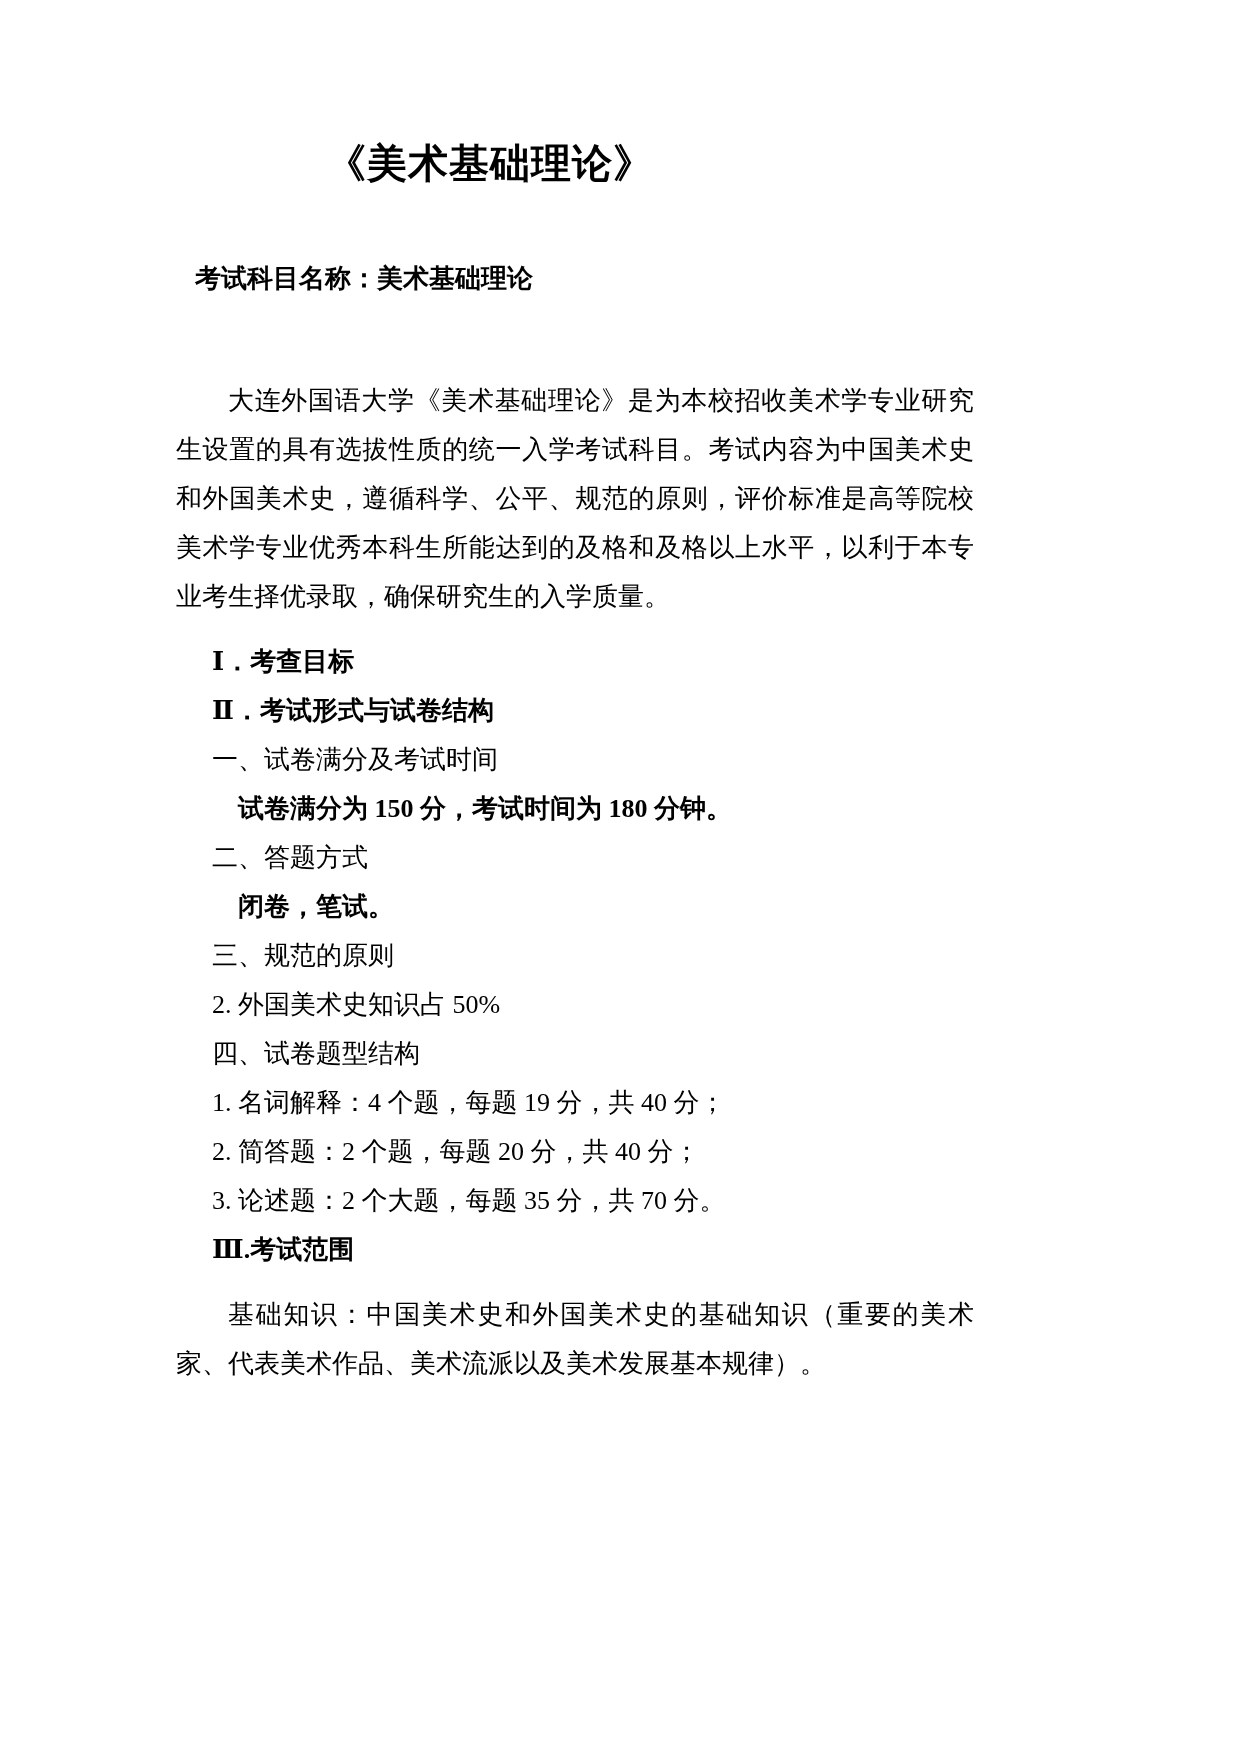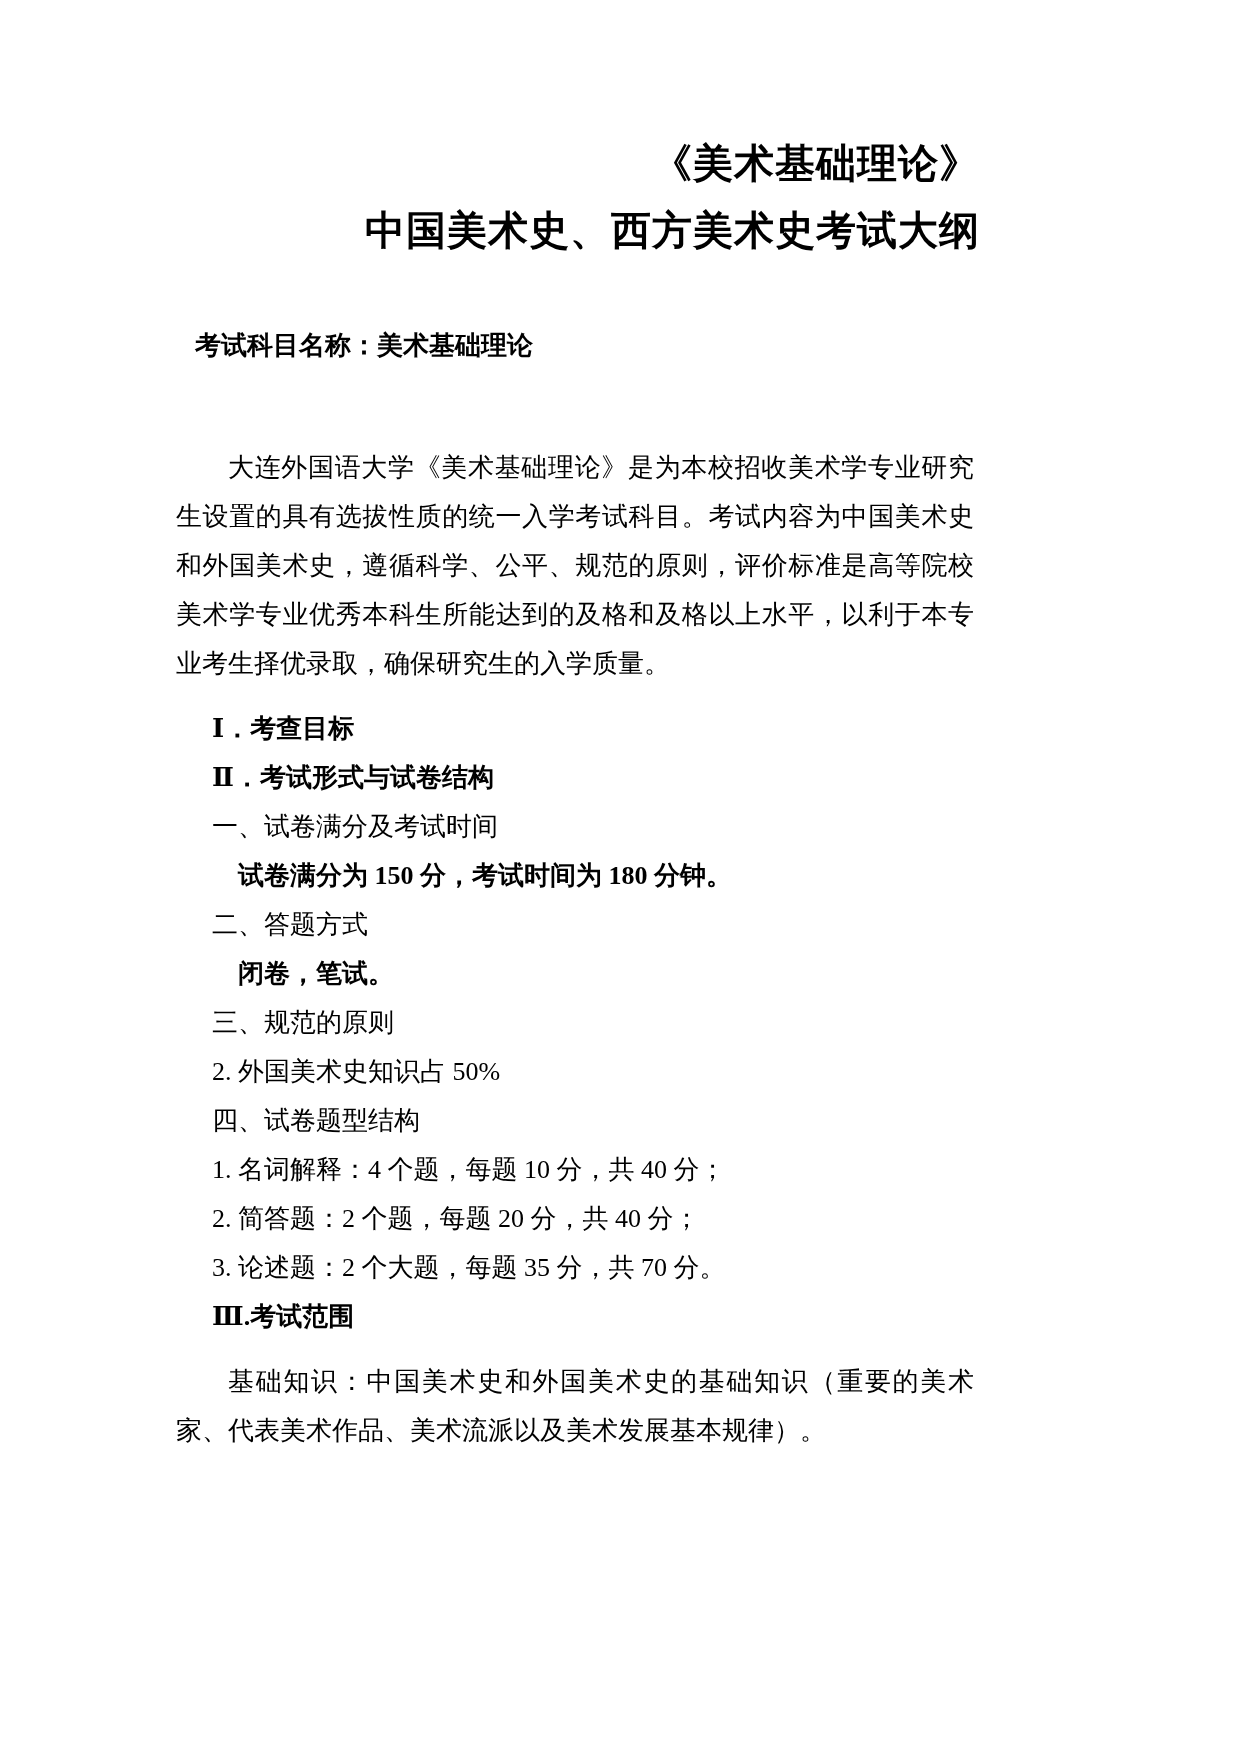--- a/index.html
+++ b/index.html
@@ -12,21 +12,21 @@
   .page {
     position: relative;
     width: 1240px;
     height: 1754px;
     background: #ffffff;
     overflow: hidden;
   }
   .titles {
     padding-top: 130px;
     width: 980px;
-    text-align: right;
+    text-align: center;
   }
   .doc-title {
     font-size: 40px;
     line-height: 67px;
     font-weight: bold;
     letter-spacing: 1px;
   }
   .subject {
     margin: 61px 0 0 195px;
     font-size: 26px;
@@ -59,42 +59,41 @@
     font-weight: bold;
   }
 </style>
 </head>
 <body>
 
 <div class="page">
 
   <div class="titles">
     <div class="doc-title">《美术基础理论》</div>
-    <div class="doc-title">中国美术史、西方美术史考试大纲</div>
   </div>
 
   <div class="subject">考试科目名称：美术基础理论</div>
 
   <div class="content">
 
     <p class="para">大连外国语大学《美术基础理论》是为本校招收美术学专业研究生设置的具有选拔性质的统一入学考试科目。考试内容为中国美术史和外国美术史，遵循科学、公平、规范的原则，评价标准是高等院校美术学专业优秀本科生所能达到的及格和及格以上水平，以利于本专业考生择优录取，确保研究生的入学质量。</p>
 
     <p class="h2">Ⅰ．考查目标</p>
 
 
     <p class="h2">Ⅱ．考试形式与试卷结构</p>
 
     <p class="li1">一、试卷满分及考试时间</p>
     <p class="li2">试卷满分为 150 分，考试时间为 180 分钟。</p>
     <p class="li1">二、答题方式</p>
     <p class="li2">闭卷，笔试。</p>
     <p class="li1">三、规范的原则</p>
     <p class="li1">2. 外国美术史知识占 50%</p>
     <p class="li1">四、试卷题型结构</p>
-    <p class="li1">1. 名词解释：4 个题，每题 10 分，共 40 分；</p>
+    <p class="li1">1. 名词解释：4 个题，每题 19 分，共 40 分；</p>
     <p class="li1">2. 简答题：2 个题，每题 20 分，共 40 分；</p>
     <p class="li1">3. 论述题：2 个大题，每题 35 分，共 70 分。</p>
 
     <p class="h2">Ⅲ.考试范围</p>
 
     <p class="para">基础知识：中国美术史和外国美术史的基础知识（重要的美术家、代表美术作品、美术流派以及美术发展基本规律）。</p>
 
   </div>
 
 </div>

